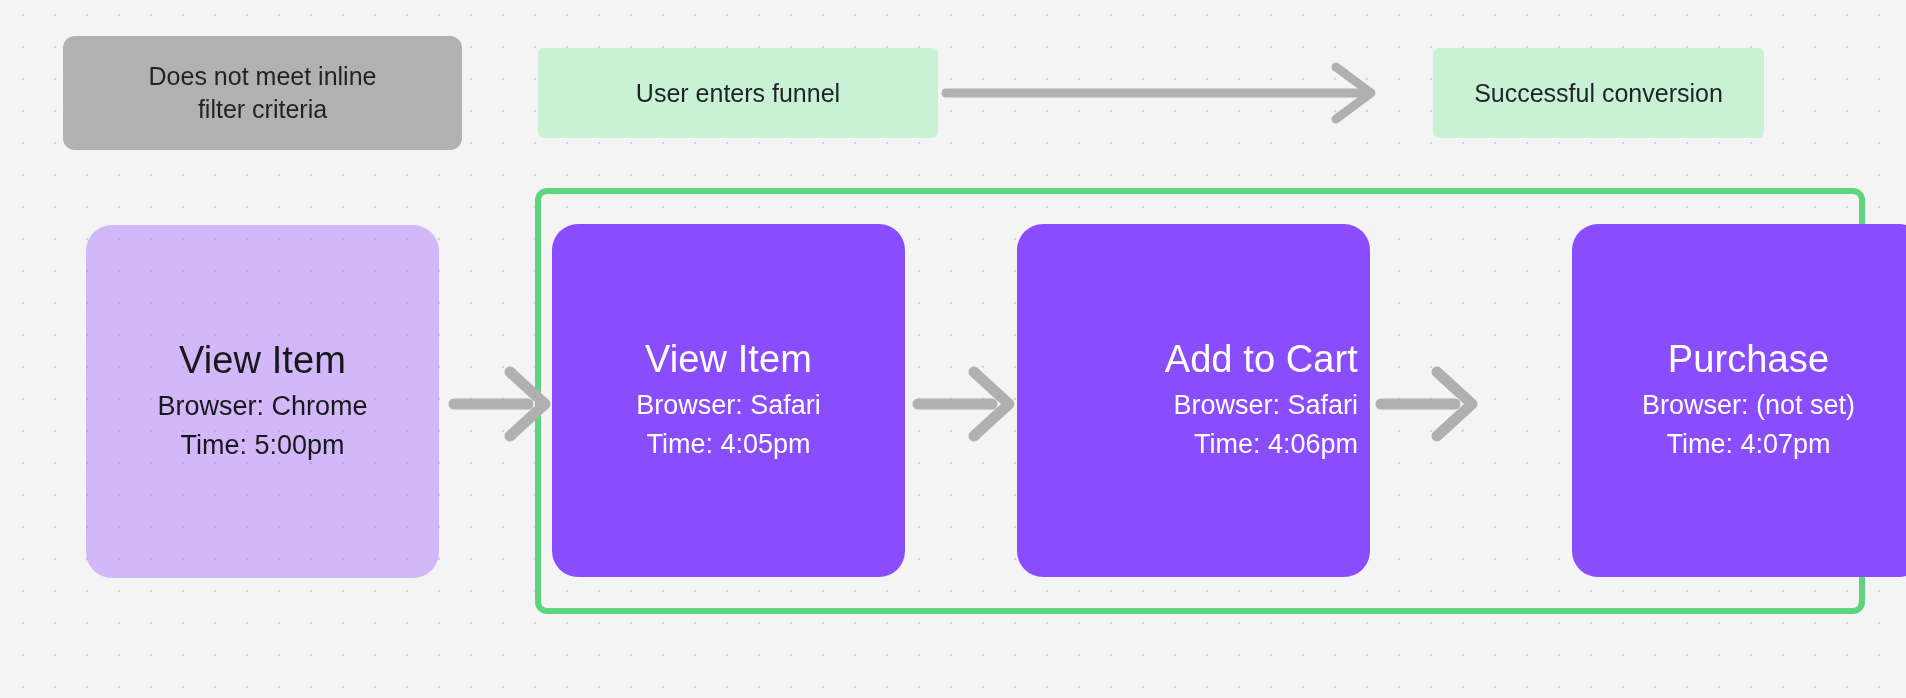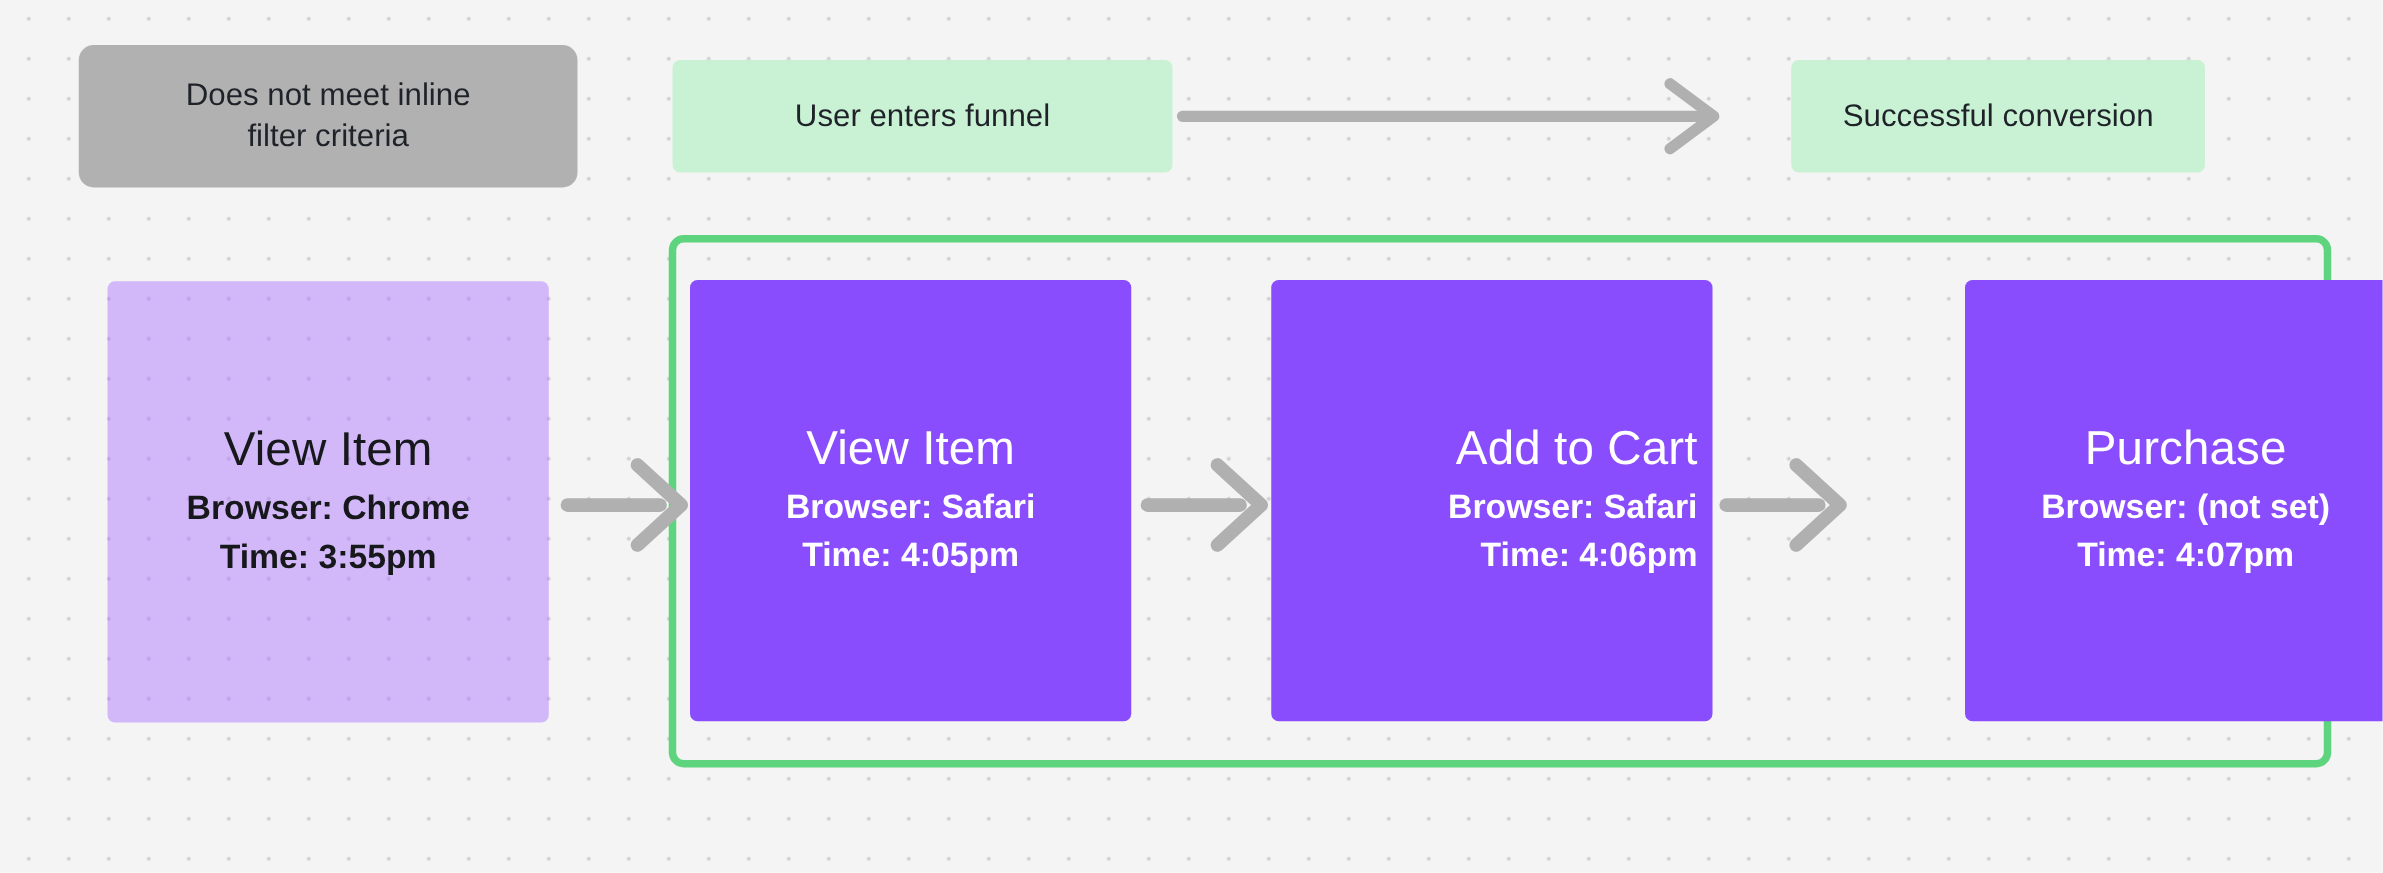--- a/index.html
+++ b/index.html
@@ -71,33 +71,32 @@
   }
 
   
   .arrow {
     position: absolute;
     pointer-events: none;
   }
 
   
   .event-card {
-    border-radius: 6px;
+    border-radius: 26px;
     padding: 10px 12px;
   }
   .event-card .card-title {
     font-size: 38px;
     line-height: 1.18;
     letter-spacing: 0.1px;
     margin-bottom: 4px;
   }
   .event-card .card-line {
     font-size: 27px;
     line-height: 1.45;
-    font-weight: bold;
   }
 
   .card-excluded {
     left: 86px;
     top: 225px;
     width: 353px;
     height: 353px;
     background: rgba(162, 100, 255, 0.42);
     color: #17181c;
   }
@@ -148,21 +147,21 @@
 
   <div class="box legend-box legend-green-2">
     <span>Successful conversion</span>
   </div>
 
   <div class="funnel-outline"></div>
 
   <div class="box event-card card-excluded">
     <span class="card-title">View Item</span>
     <span class="card-line">Browser: Chrome</span>
-    <span class="card-line">Time: 3:55pm</span>
+    <span class="card-line">Time: 5:00pm</span>
   </div>
 
   <svg class="arrow" style="left:448px; top:362px;" width="105" height="84" viewBox="0 0 105 84">
     <line x1="6" y1="42" x2="80" y2="42" stroke="#b0b0b0" stroke-width="11" stroke-linecap="round"></line>
     <polyline points="62,10 97,42 62,74" fill="none" stroke="#b0b0b0" stroke-width="11" stroke-linecap="round" stroke-linejoin="round"></polyline>
   </svg>
 
   <div class="box event-card card-included card-step-1">
     <span class="card-title">View Item</span>
     <span class="card-line">Browser: Safari</span>

